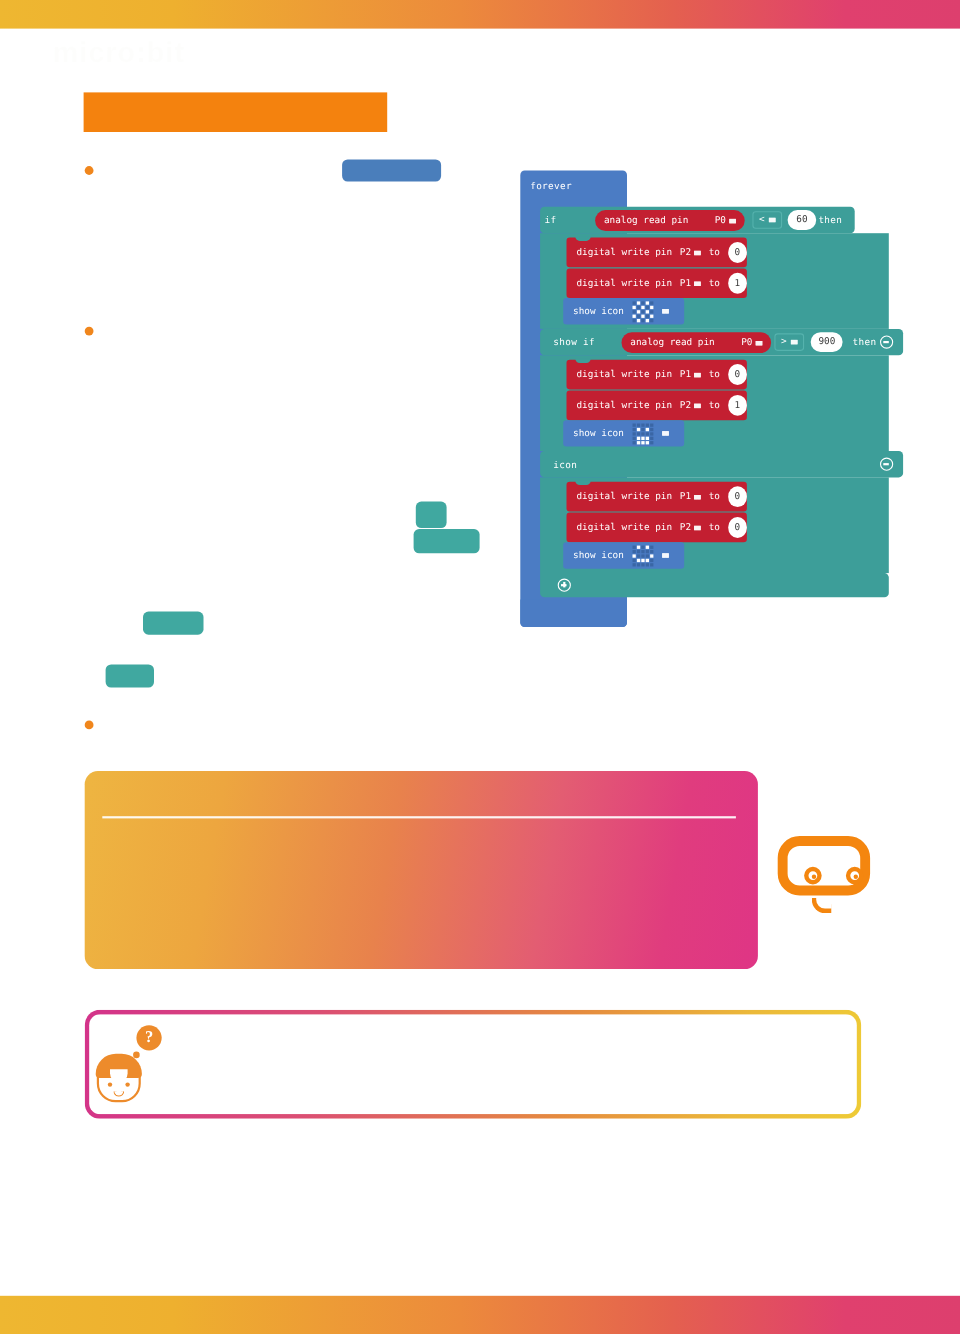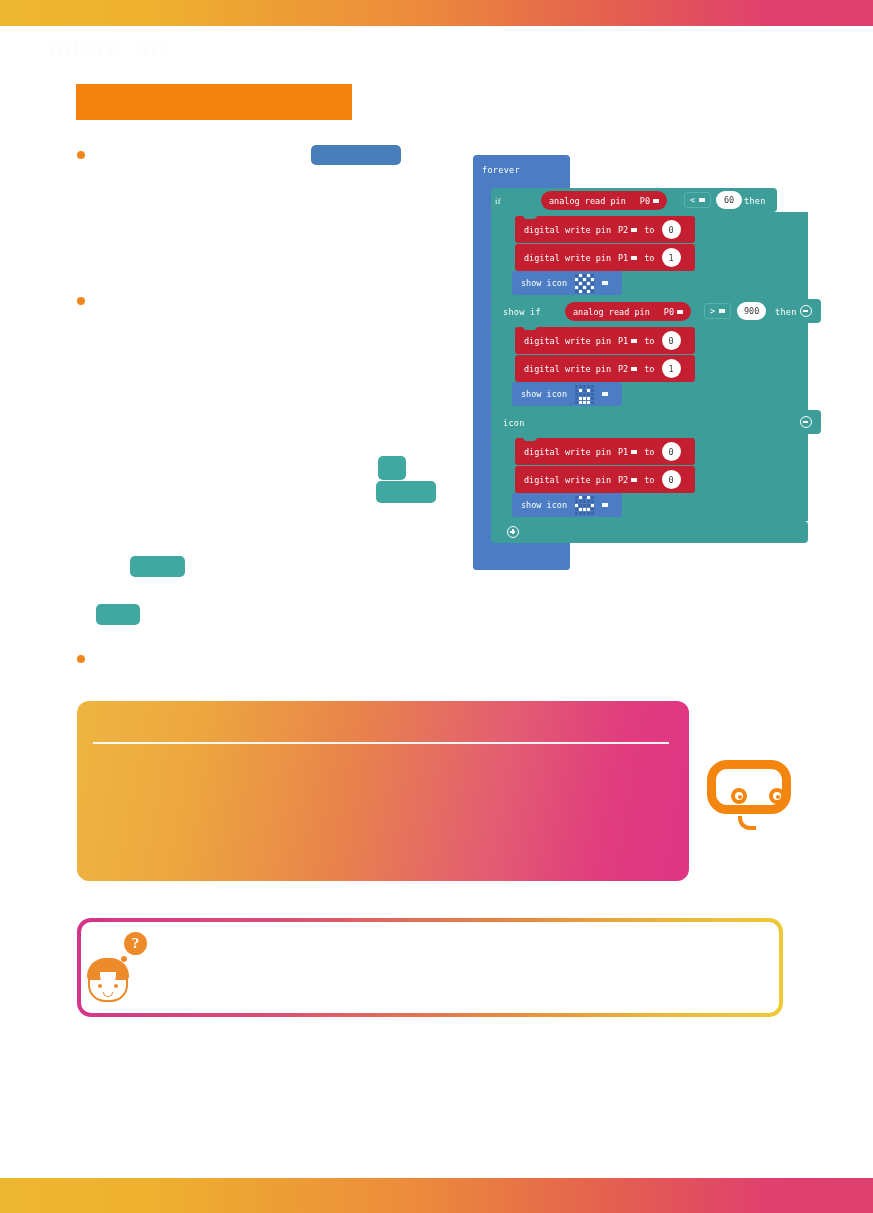--- a/index.html
+++ b/index.html
@@ -88,35 +88,35 @@
     position: relative; background: #3d9e99;
     height: 24px; border-radius: 4px;
   }
   .mc-teal-row .kw {
     position: absolute; top: 8px; font-size: 8.5px; letter-spacing: .3px;
   }
   .mc-teal-body { background: #3d9e99; position: relative; }
 
   
   .if-header { width: 286px; }
-  .if-header .kw-if { left: 4px; font-family: Liberation Serif, serif; }
+  .if-header .kw-if { left: 4px; }
   .if-header .kw-then { left: 253px; }
 
   .elseif-header { width: 330px; margin-left: 0; }
   .elseif-header .kw-elseif { left: 12px; }
   .elseif-header .kw-then2 { left: 284px; }
 
   .else-header { width: 330px; }
   .else-header .kw-else { left: 12px; }
 
   
   .mc-reporter {
     position: absolute; background: #c31f31;
     border-radius: 12px; height: 19px;
-    padding: 0 8px; display: flex; align-items: center; gap: 14px;
+    padding: 0 8px; display: flex; align-items: center; gap: 24px;
     white-space: nowrap;
   }
   .mc-reporter .lbl { font-size: 8.5px; }
   .mc-dd {
     display: inline-flex; align-items: center; gap: 3px;
     font-size: 8.5px;
   }
   .caret {
     width: 0; height: 0;
     border-left: 3.5px solid #fff; border-right: 3.5px solid #fff;
@@ -134,21 +134,21 @@
   .mc-num {
     position: absolute; top: 3px; height: 18px; min-width: 26px;
     background: #ffffff; color: #3b3b3b; border-radius: 10px;
     display: flex; align-items: center; justify-content: center;
     font-size: 8.5px; padding: 0 7px;
   }
 
   
   .mc-stmt {
     position: relative; left: 24px;
-    width: 180px; height: 27px;
+    width: 164px; height: 27px;
     background: #c31f31;
     display: flex; align-items: center;
     padding-left: 9px; gap: 7px;
     border-radius: 3px;
   }
   .mc-stmt + .mc-stmt { margin-top: 1px; }
   .mc-stmt .lbl { font-size: 8.5px; white-space: nowrap; }
   .mc-stmt .oval {
     width: 19px; height: 19px; border-radius: 50%;
     background: #fff; color: #3b3b3b;

